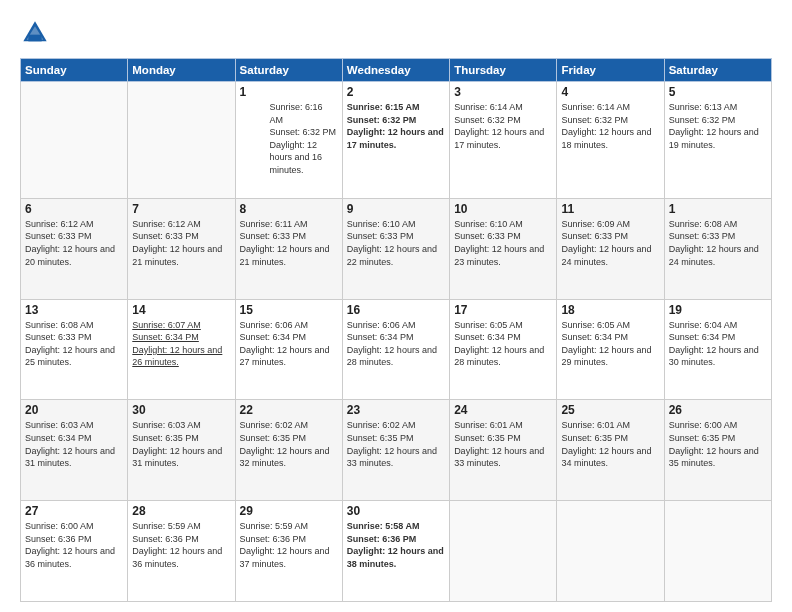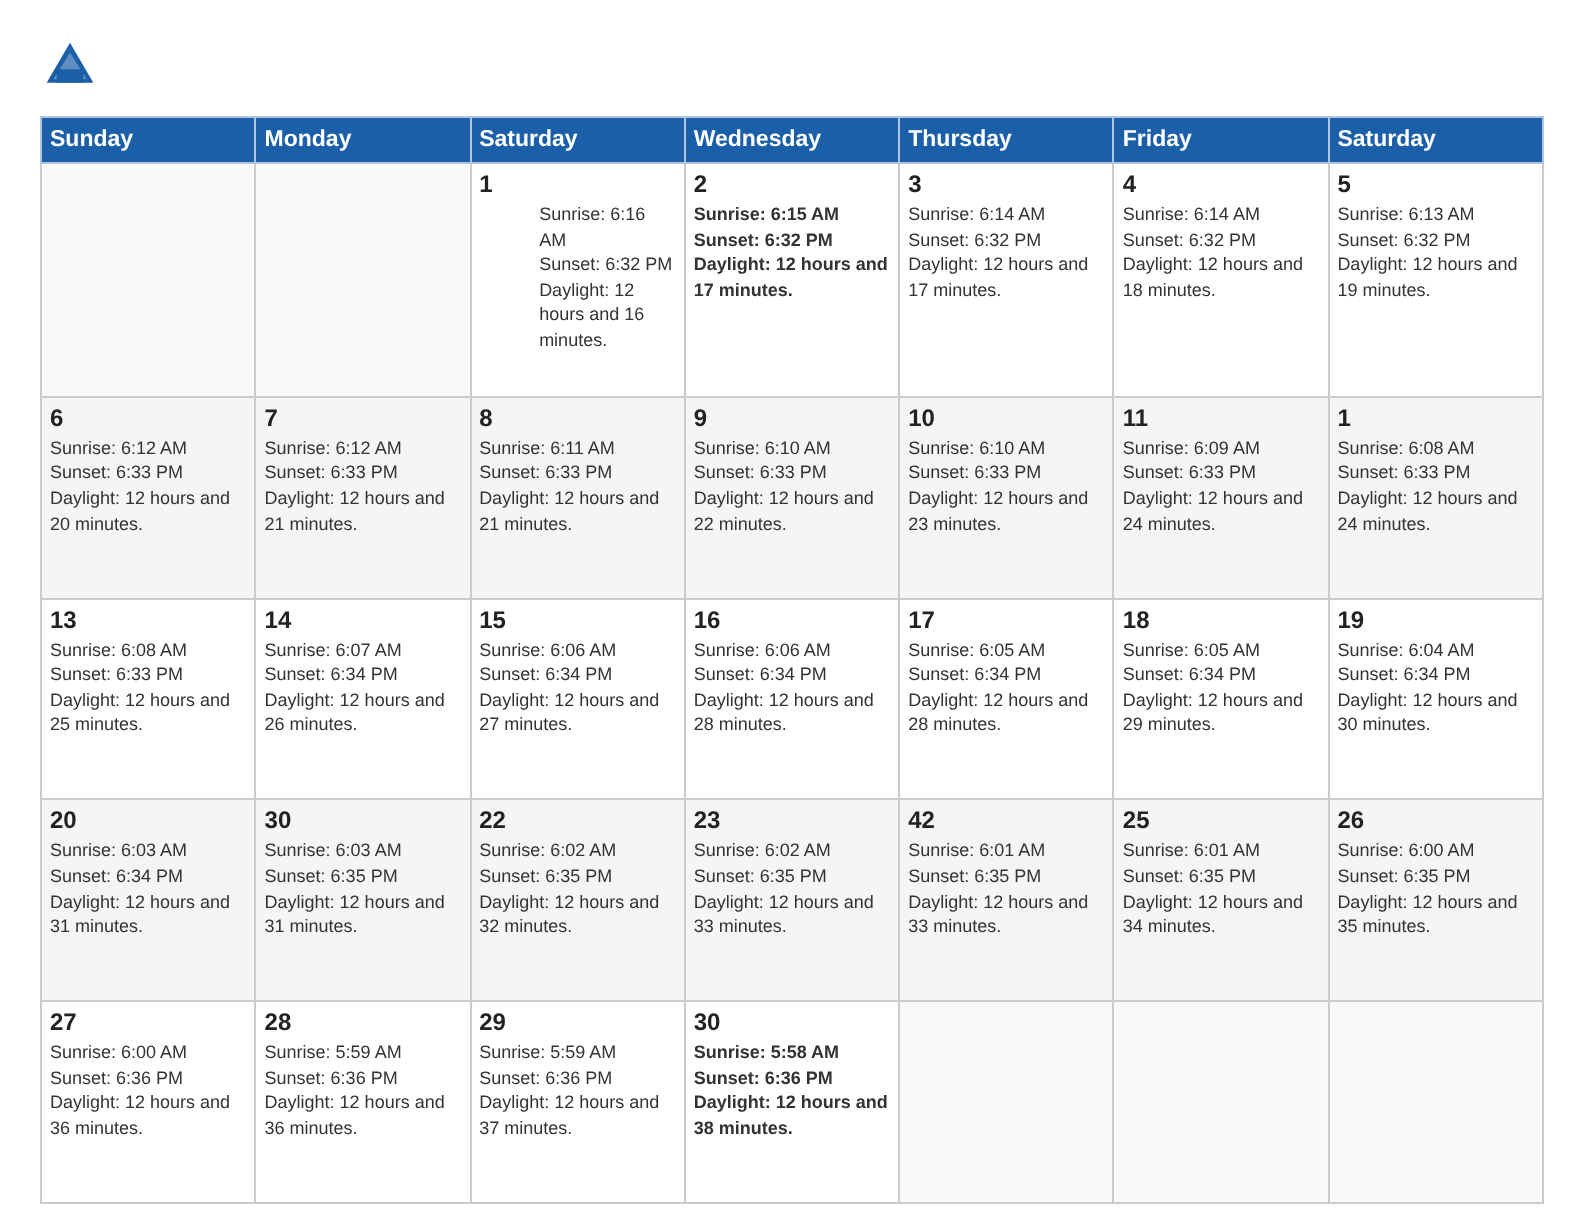--- a/index.html
+++ b/index.html
@@ -210,21 +210,21 @@
         </tr>
         <tr>
           <td>
             <span class="day-num">13</span>
             <div class="day-info" style="white-space: pre-line;">Sunrise: 6:08 AM
 Sunset: 6:33 PM
 Daylight: 12 hours and 25 minutes.</div>
           </td>
           <td>
             <span class="day-num">14</span>
-            <div class="day-info" style="white-space: pre-line;">Sunrise: 6:07 AM
+            <div class="day-info" style="white-space: pre-line; text-decoration: underline;">Sunrise: 6:07 AM
 Sunset: 6:34 PM
 Daylight: 12 hours and 26 minutes.</div>
           </td>
           <td>
             <span class="day-num">15</span>
             <div class="day-info" style="white-space: pre-line;">Sunrise: 6:06 AM
 Sunset: 6:34 PM
 Daylight: 12 hours and 27 minutes.</div>
           </td>
           <td>
@@ -271,21 +271,21 @@
 Sunset: 6:35 PM
 Daylight: 12 hours and 32 minutes.</div>
           </td>
           <td>
             <span class="day-num">23</span>
             <div class="day-info" style="white-space: pre-line;">Sunrise: 6:02 AM
 Sunset: 6:35 PM
 Daylight: 12 hours and 33 minutes.</div>
           </td>
           <td>
-            <span class="day-num">42</span>
+            <span class="day-num">24</span>
             <div class="day-info" style="white-space: pre-line;">Sunrise: 6:01 AM
 Sunset: 6:35 PM
 Daylight: 12 hours and 33 minutes.</div>
           </td>
           <td>
             <span class="day-num">25</span>
             <div class="day-info" style="white-space: pre-line;">Sunrise: 6:01 AM
 Sunset: 6:35 PM
 Daylight: 12 hours and 34 minutes.</div>
           </td>

